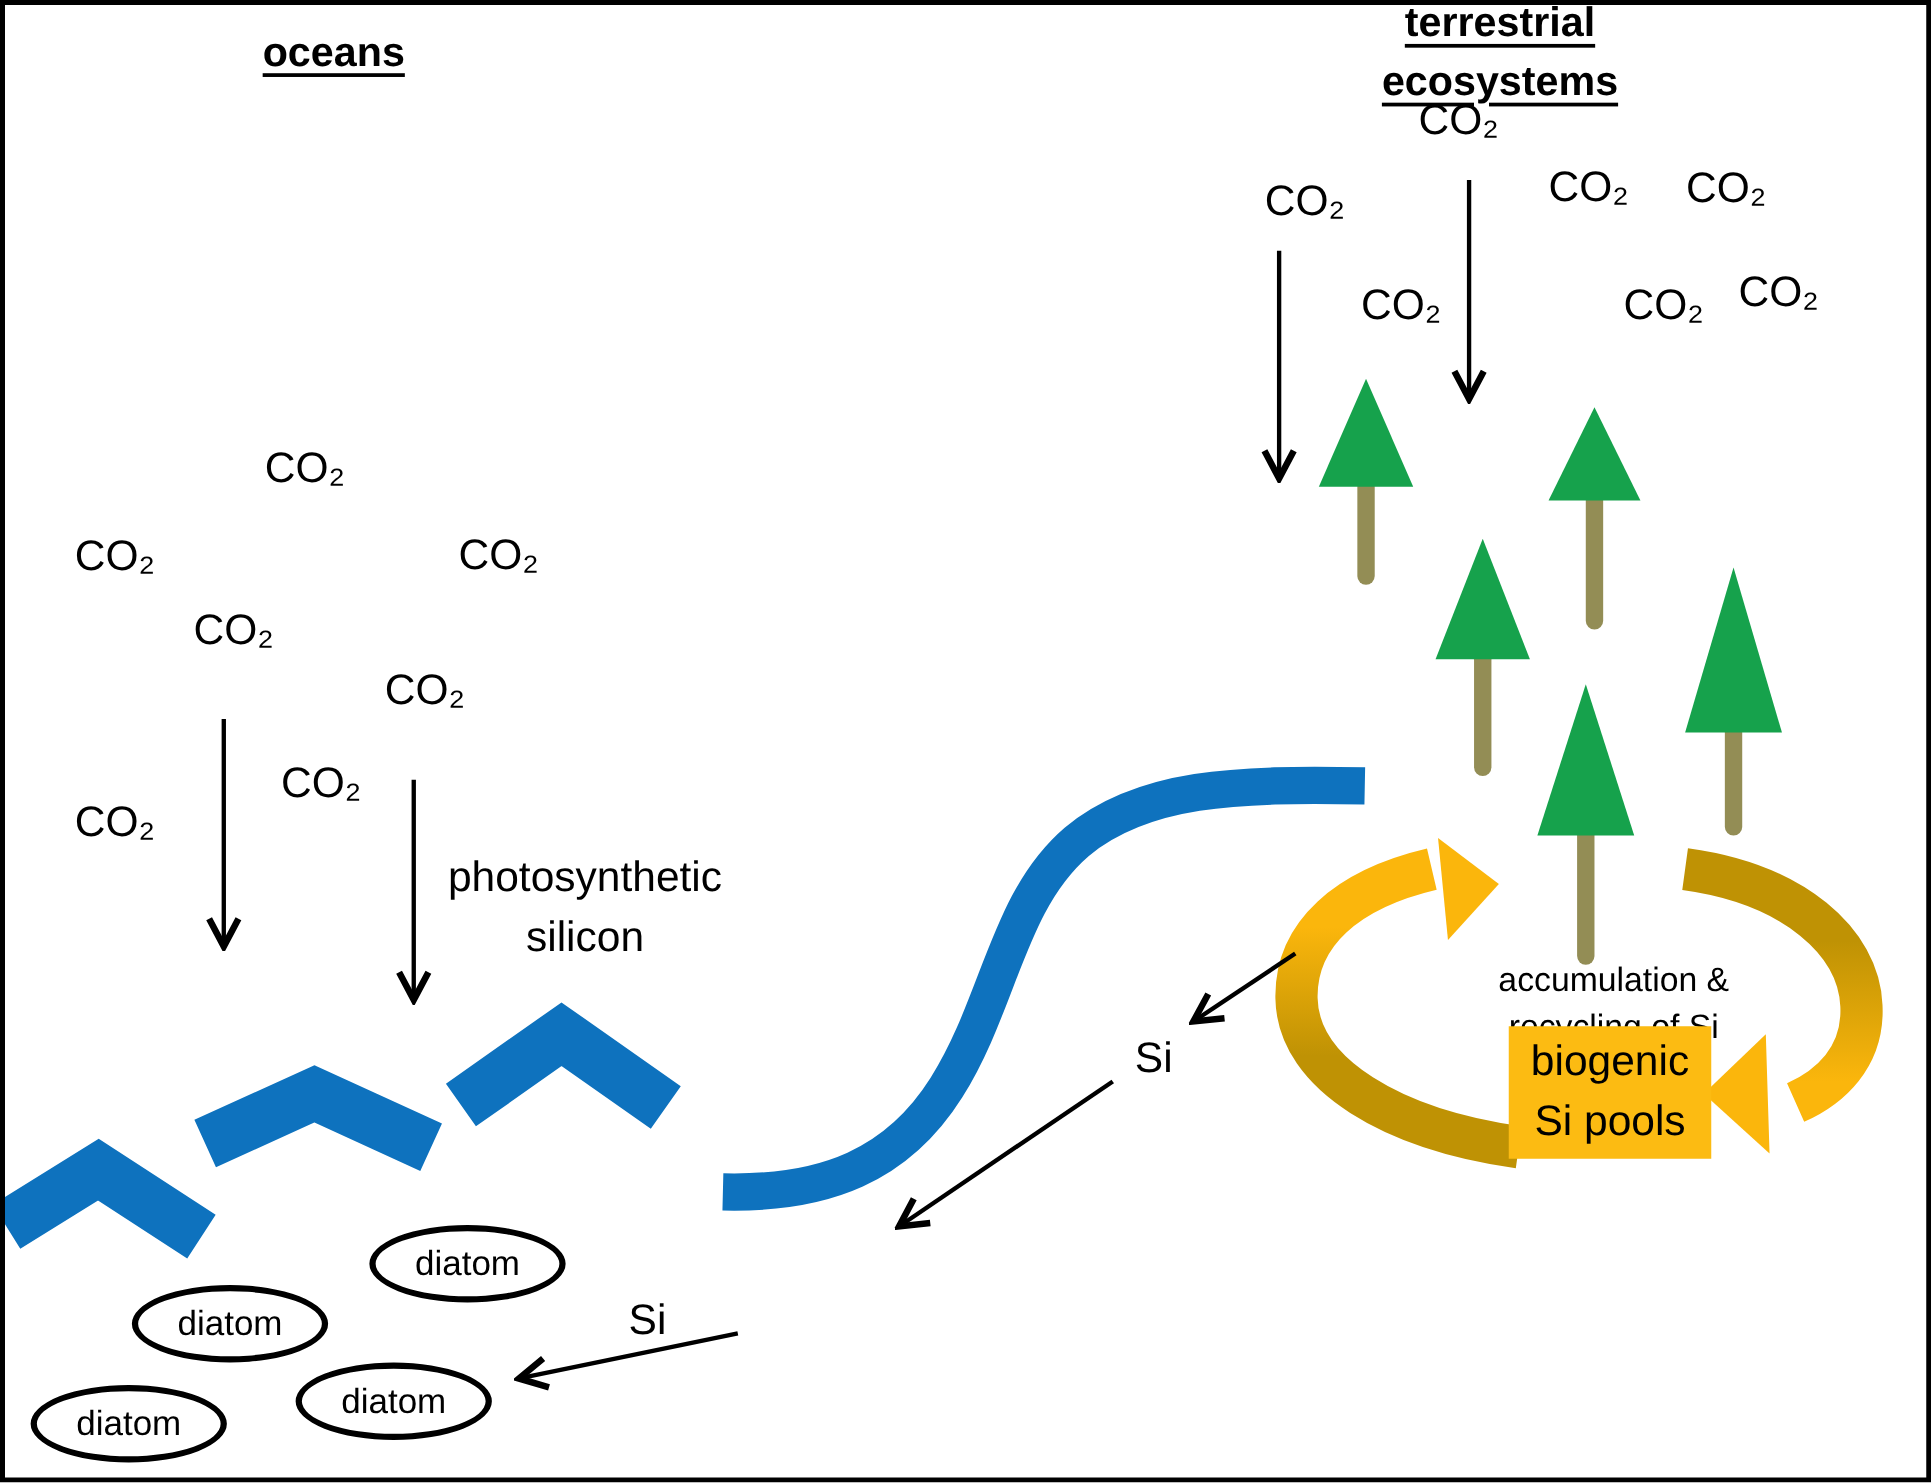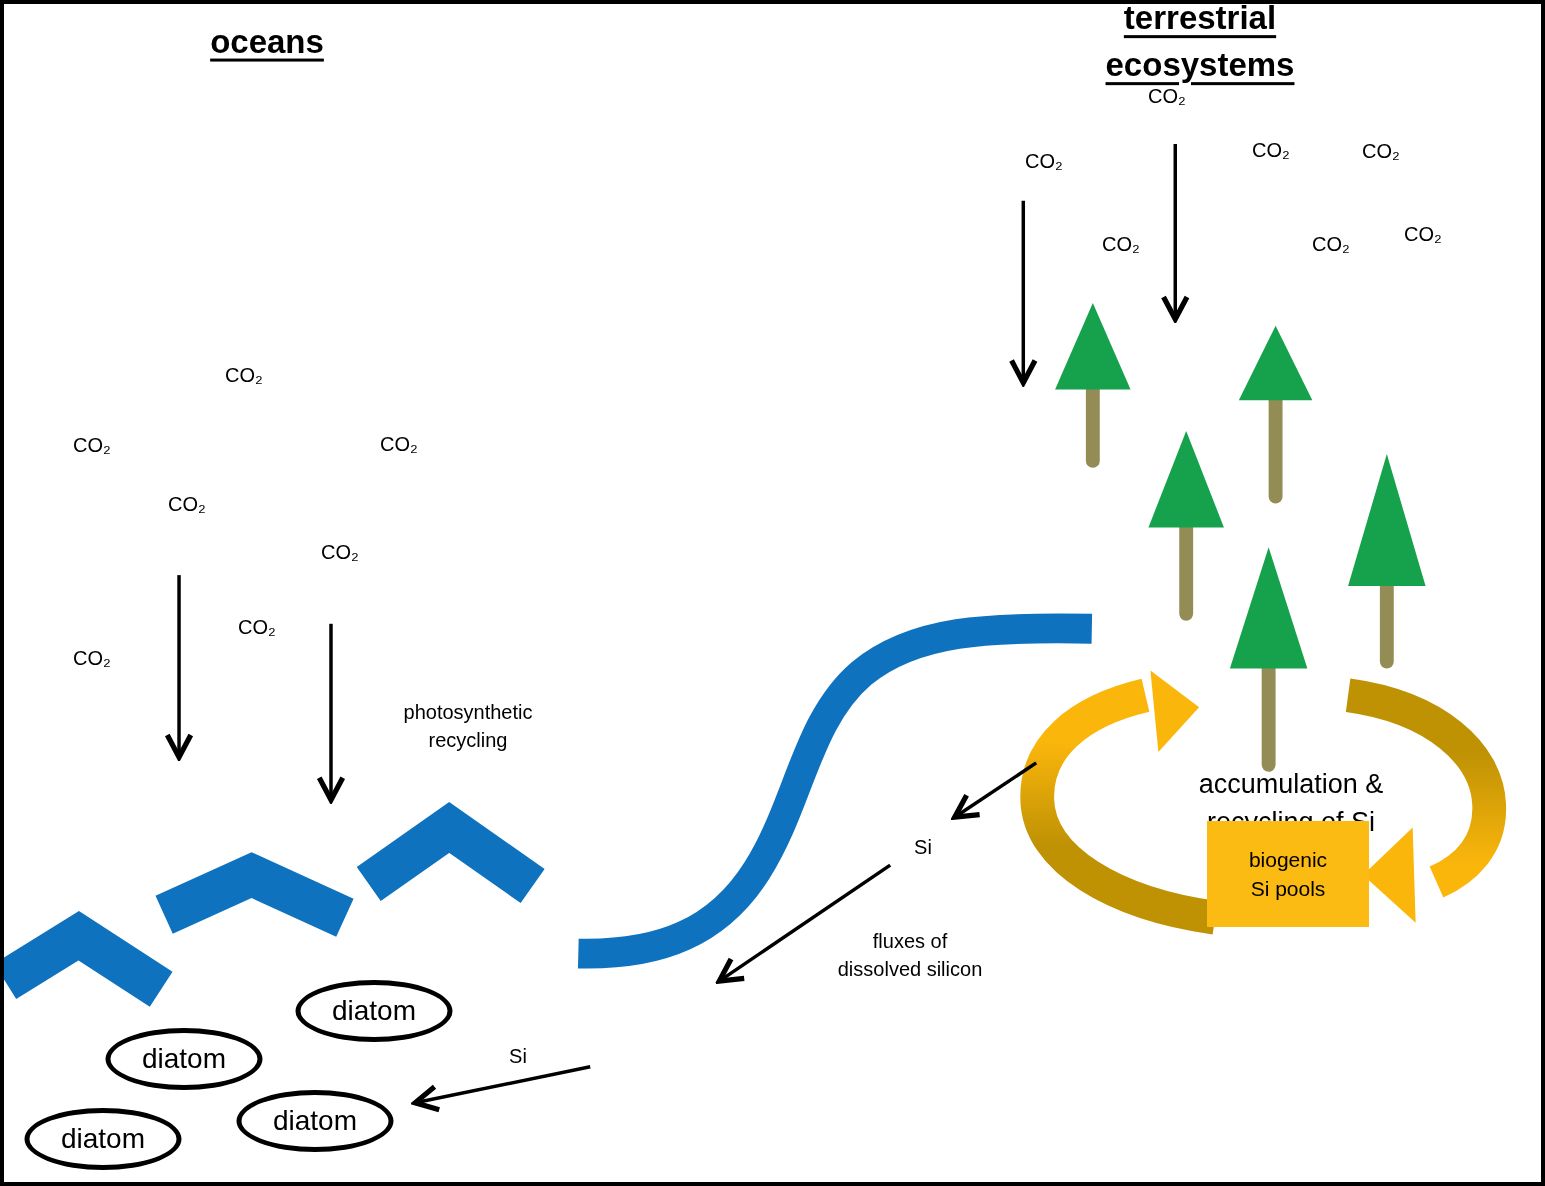--- a/index.html
+++ b/index.html
@@ -12,21 +12,21 @@
     font-family:"Liberation Sans", sans-serif;
     color:#000;
     overflow:hidden;
   }
   svg.layer{position:absolute;left:0;top:0;width:100%;height:100%;}
   .lbl{
     position:absolute;
     transform:translate(-50%,-50%);
     white-space:pre-line;
     text-align:center;
-    font-size:20px;
+    font-size:34px;
     line-height:1.42;
     color:#000;
   }
   .title{
     font-weight:bold;
     font-size:33px;
     text-decoration:underline;
     text-decoration-thickness:3px;
     text-underline-offset:6px;
   }
@@ -41,21 +41,21 @@
     display:flex;align-items:center;justify-content:center;
     font-size:28px;
   }
   .pool-box{
     position:absolute;
     left:1203px;top:817px;
     width:162px;height:106px;
     background:#FCBB12;
     display:flex;align-items:center;justify-content:center;
     text-align:center;
-    font-size:21px;
+    font-size:34px;
     line-height:1.4;
     white-space:pre-line;
   }
 </style>
 </head>
 <body>
 
 <div class="canvas">
 
   <svg class="layer" viewBox="0 0 1545 1186">
@@ -135,25 +135,23 @@
 
   <div class="lbl" style="left:1163px;top:92px;">CO₂</div>
   <div class="lbl" style="left:1040px;top:157px;">CO₂</div>
   <div class="lbl" style="left:1267px;top:146px;">CO₂</div>
   <div class="lbl" style="left:1377px;top:147px;">CO₂</div>
   <div class="lbl" style="left:1117px;top:240px;">CO₂</div>
   <div class="lbl" style="left:1327px;top:240px;">CO₂</div>
   <div class="lbl" style="left:1419px;top:230px;">CO₂</div>
 
   <div class="lbl" style="left:464px;top:722px;">photosynthetic
-recycling</div>
+silicon</div>
   <div class="lbl small" style="left:1287px;top:799px;">accumulation &amp; recycling of Si</div>
   <div class="lbl" style="left:919px;top:843px;">Si</div>
-  <div class="lbl" style="left:906px;top:951px;">fluxes of
-dissolved silicon</div>
   <div class="lbl" style="left:514px;top:1052px;">Si</div>
 
   <div class="pool-box">biogenic
 Si pools</div>
 
   <div class="diatom" style="left:370px;top:1007px;">diatom</div>
   <div class="diatom" style="left:180px;top:1055px;">diatom</div>
   <div class="diatom" style="left:311px;top:1117px;">diatom</div>
   <div class="diatom" style="left:99px;top:1135px;">diatom</div>
 

